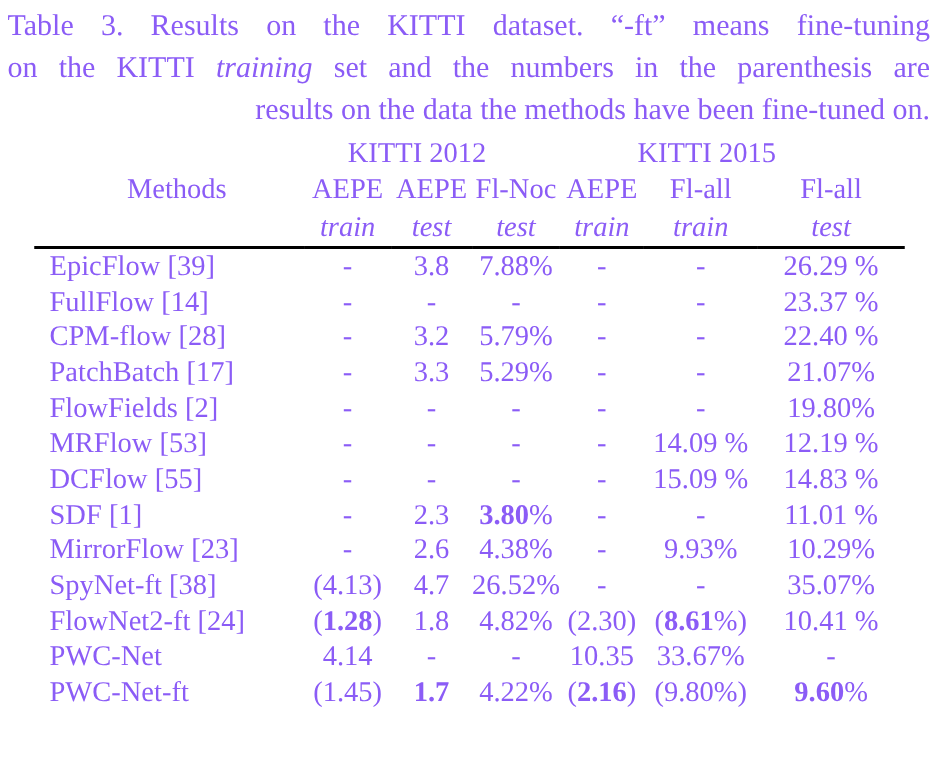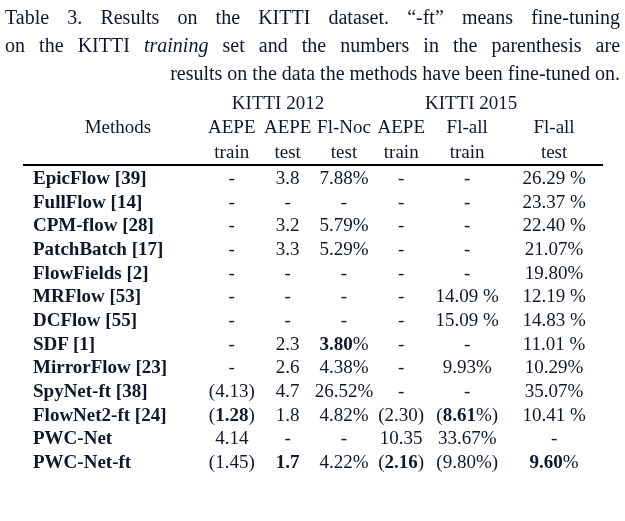--- a/index.html
+++ b/index.html
@@ -1,20 +1,20 @@
 <!DOCTYPE html>
 <html><head>
 <meta charset="utf-8">
 <style>
   html, body { margin: 0; padding: 0; }
   .page {
     width: 625px;
     height: 521px;
     background: #ffffff;
-    color: #0f172a;
+    color: #8b5cf6;
     font-family: "Liberation Serif", "DejaVu Serif", serif;
     overflow: hidden;
     position: relative;
   }
   
   .caption {
     padding: 3px 5px 0 5px;
     font-size: 20px;
     line-height: 28px;
   }
@@ -35,30 +35,30 @@
     font-weight: normal;
     text-align: center;
     vertical-align: middle;
     white-space: nowrap;
     padding: 0;
   }
   thead tr.grprow  { height: 22px; }
   thead tr.hdrrow  { height: 25px; }
   thead tr.splitrow{ height: 26px; }
   thead tr.splitrow td {
+    font-style: italic;
     border-bottom: 2px solid #000000;
   }
   .g2012 { padding-right: 20px !important; }
   .g2015 { padding-right: 34px !important; }
   th.mh { text-align: left; padding-left: 10px !important; }
   tbody td { height: 23.7px; }
   tbody td.method {
     text-align: left;
     padding-left: 10px;
-    font-weight: bold;
   }
   b { font-weight: bold; }
 </style>
 </head>
 <body>
 
 <div class="page">
 
   <div class="caption">
     <div class="cap-line just">Table 3. Results on the KITTI dataset.  “-ft” means fine-tuning</div>

